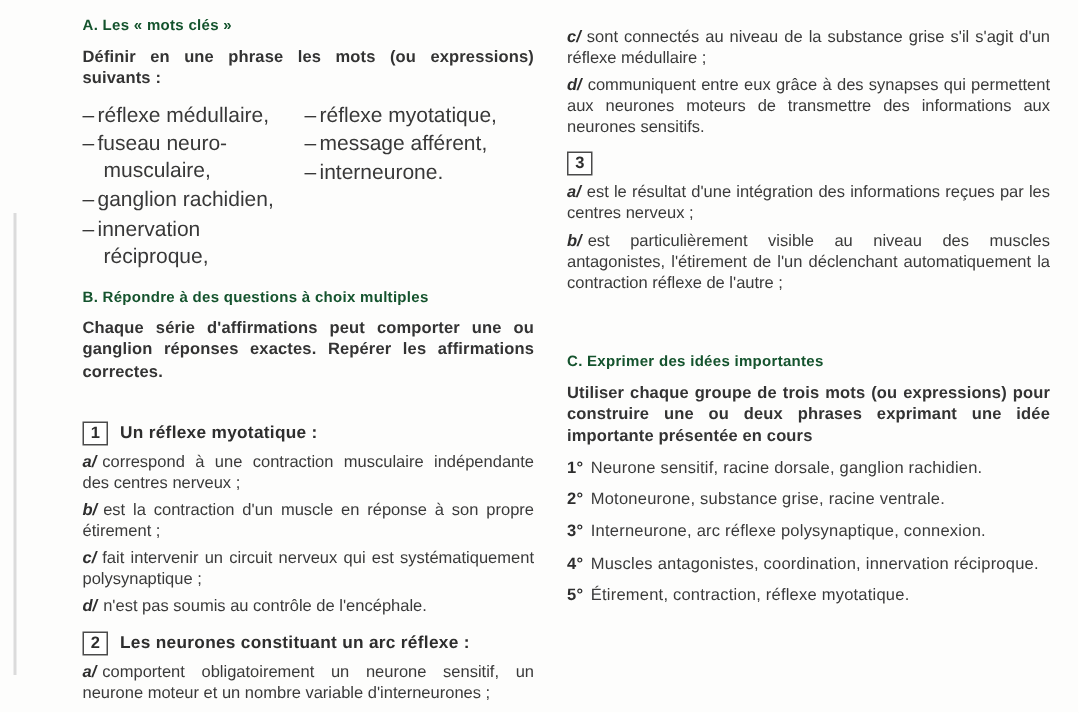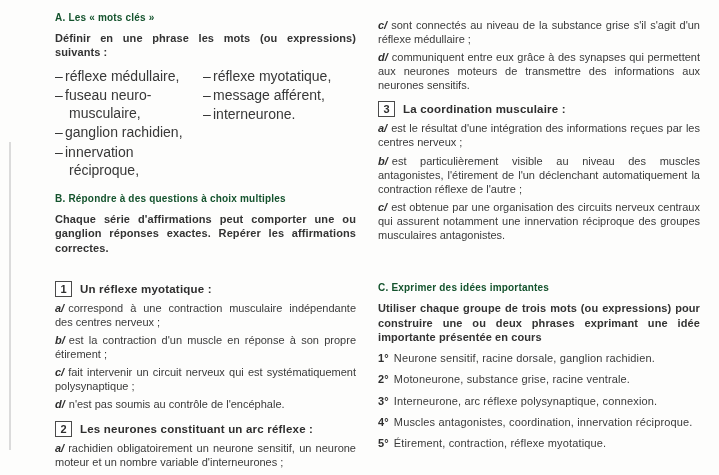--- a/index.html
+++ b/index.html
@@ -122,39 +122,37 @@
       <p class="option"><span class="opt-label">b/</span><span>est la contraction d'un muscle en réponse à son propre étirement ;</span></p>
       <p class="option"><span class="opt-label">c/</span><span>fait intervenir un circuit nerveux qui est systématiquement polysynaptique ;</span></p>
       <p class="option"><span class="opt-label">d/</span><span>n'est pas soumis au contrôle de l'encéphale.</span></p>
     </div>
 
     <div class="question">
       <div class="q-head">
         <span class="q-num-box">2</span>
         <span class="q-title">Les neurones constituant un arc réflexe :</span>
       </div>
-      <p class="option"><span class="opt-label">a/</span><span>rachidien obligatoirement un neurone sensitif, un neurone moteur et un nombre variable d'interneurones ;</span></p>
+      <p class="option"><span class="opt-label">a/</span><span>comportent obligatoirement un neurone sensitif, un neurone moteur et un nombre variable d'interneurones ;</span></p>
       <p class="option"><span class="opt-label">b/</span><span>sont les neurones sensitifs des racines dorsales des nerfs rachidiens ;</span></p>
     </div>
 
   </div>
 
   <div class="col col-right">
 
     <p class="option"><span class="opt-label">c/</span><span>sont connectés au niveau de la substance grise s'il s'agit d'un réflexe médullaire ;</span></p>
     <p class="option"><span class="opt-label">d/</span><span>communiquent entre eux grâce à des synapses qui permettent aux neurones moteurs de transmettre des informations aux neurones sensitifs.</span></p>
 
     <div class="question">
       <div class="q-head">
         <span class="q-num-box">3</span>
-        <span class="q-title">La coordination musculaire :</span>
       </div>
       <p class="option"><span class="opt-label">a/</span><span>est le résultat d'une intégration des informations reçues par les centres nerveux ;</span></p>
       <p class="option"><span class="opt-label">b/</span><span>est particulièrement visible au niveau des muscles antagonistes, l'étirement de l'un déclenchant automatiquement la contraction réflexe de l'autre ;</span></p>
-      <p class="option"><span class="opt-label">c/</span><span>est obtenue par une organisation des circuits nerveux centraux qui assurent notamment une innervation réciproque des groupes musculaires antagonistes.</span></p>
     </div>
 
     <h2 class="sec-title sec-c-title">C. Exprimer des idées importantes</h2>
     <p class="intro">Utiliser chaque groupe de trois mots (ou expressions) pour construire une ou deux phrases exprimant une idée importante présentée en cours</p>
 
     <p class="c-item"><span class="c-item-label">1°</span><span>Neurone sensitif, racine dorsale, ganglion rachidien.</span></p>
     <p class="c-item"><span class="c-item-label">2°</span><span>Motoneurone, substance grise, racine ventrale.</span></p>
     <p class="c-item"><span class="c-item-label">3°</span><span>Interneurone, arc réflexe polysynaptique, connexion.</span></p>
     <p class="c-item"><span class="c-item-label">4°</span><span>Muscles antagonistes, coordination, innervation réciproque.</span></p>
     <p class="c-item"><span class="c-item-label">5°</span><span>Étirement, contraction, réflexe myotatique.</span></p>

